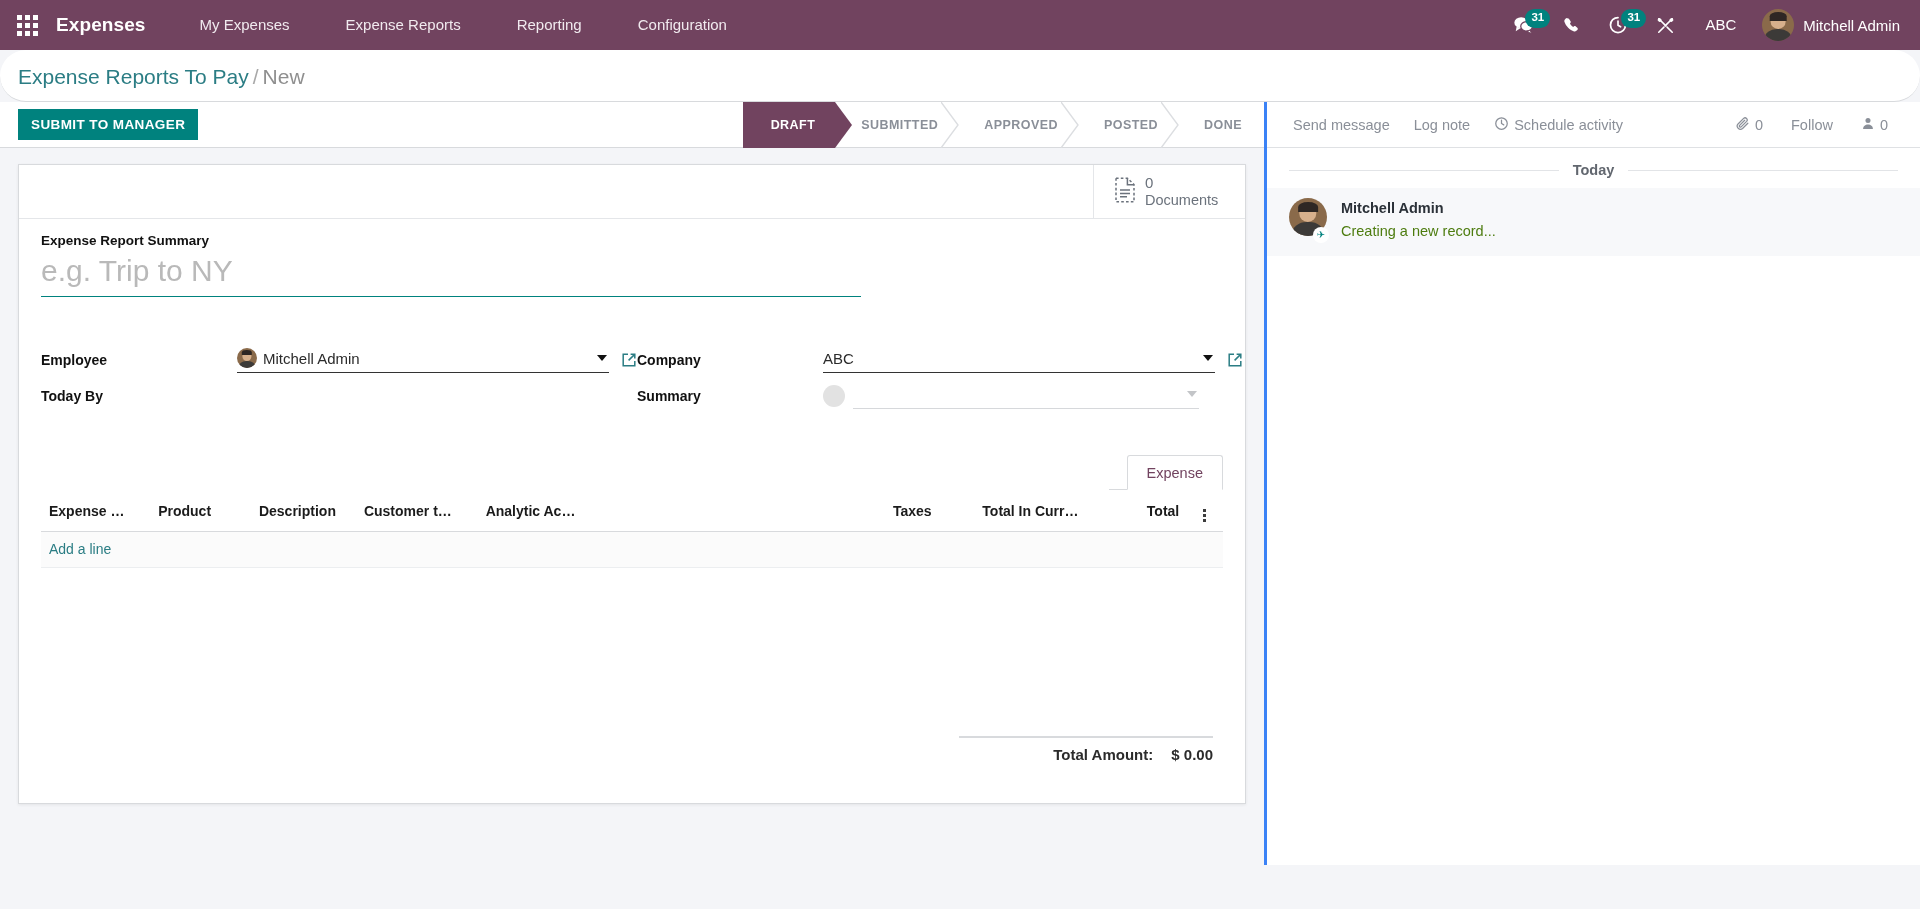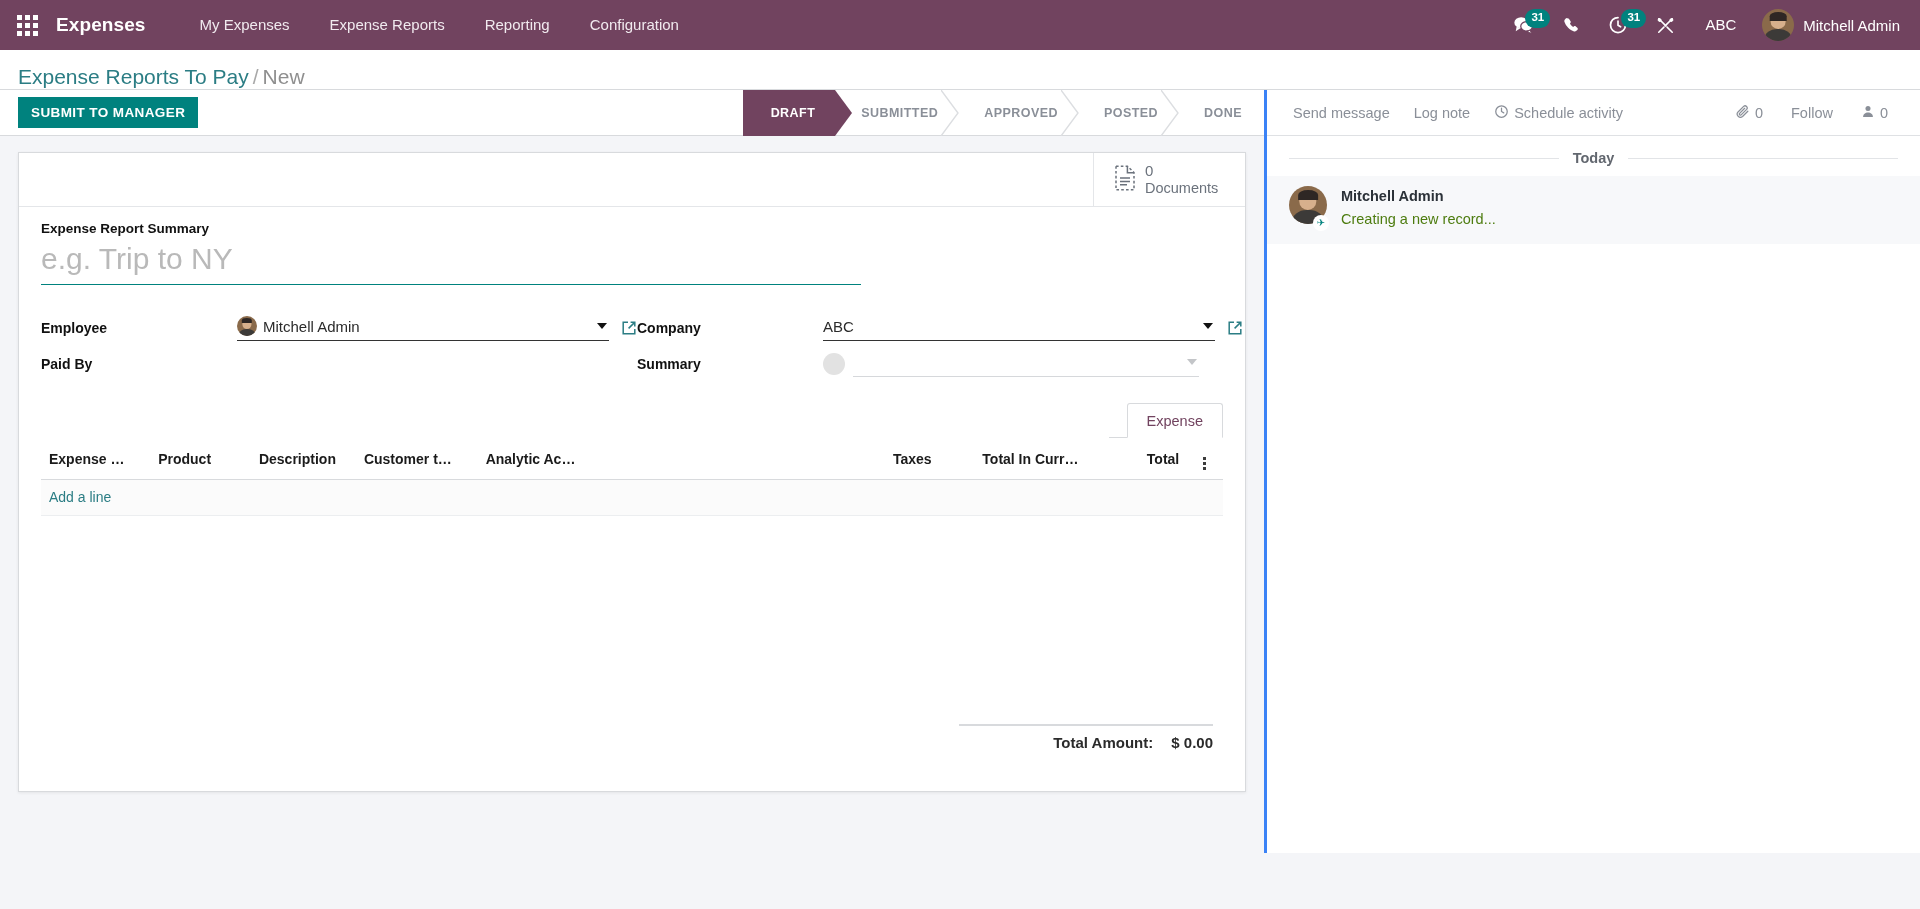--- a/index.html
+++ b/index.html
@@ -34,21 +34,21 @@
   }
   .apps-grid i { background: #ffffff; display: block; width: 5px; height: 5px; }
   .brand {
     font-size: 19px;
     font-weight: 700;
     margin-left: 12px;
     margin-right: 34px;
     letter-spacing: .1px;
     white-space: nowrap;
   }
-  .nav-menu { display: flex; align-items: center; gap: 0; }
+  .nav-menu { display: flex; align-items: center; gap: 16px; }
   .nav-menu .nav-item {
     font-size: 15px;
     padding: 0 20px;
     line-height: 50px;
     color: #f1eaef;
     white-space: nowrap;
     cursor: pointer;
   }
   .nav-right {
     margin-left: auto;
@@ -129,21 +129,22 @@
     transform: translateX(-50%);
     border-radius: 50% 50% 0 0;
     background: #2e2724;
     z-index: 2;
   }
 
   
   .control-panel {
     background: #ffffff;
     border-bottom: 1px solid #d8dadd;
-    padding: 14px 18px 0 18px;
+    padding: 14px 18px 12px 18px;
+    border-radius: 28px;
   }
   .breadcrumb {
     font-size: 21px;
     color: #2b7d84;
     line-height: 1.2;
     white-space: nowrap;
   }
   .breadcrumb .bc-sep { color: #a8a8a8; margin: 0 4px; }
   .breadcrumb .bc-current { color: #8f8f8f; }
   .cp-buttons {
@@ -290,21 +291,21 @@
     border-left: 1px solid #e4e6e9;
     padding: 0 24px 0 20px;
     cursor: pointer;
     min-width: 152px;
     color: #5a626d;
   }
   .stat-button .stat-text { line-height: 1.12; }
   .stat-button .stat-num { font-size: 15px; color: #6b727c; }
   .stat-button .stat-lbl { font-size: 14.5px; color: #6b727c; }
 
-  .sheet-body { padding: 14px 22px 0 22px; flex: 1 1 auto; display:flex; flex-direction:column; }
+  .sheet-body { padding: 14px 22px 0 22px; flex: 1 1 auto; display:flex; flex-direction:column;gap:20px; }
 
   .field-title-label {
     font-size: 13.5px;
     font-weight: 700;
     color: #111;
     margin-bottom: 2px;
   }
   .title-input {
     border: none;
     border-bottom: 1px solid #00827e;
@@ -685,21 +686,21 @@
               </div>
               <span class="ext-link">
                 <svg width="16" height="16" viewBox="0 0 16 16" fill="none" stroke="#2b7d84" stroke-width="1.5" aria-hidden="true">
                   <path d="M7 2.2H2.2v11.6h11.6V9"></path>
                   <path d="M9.6 2.2h4.2v4.2"></path>
                   <path d="M13.4 2.6L7.6 8.4"></path>
                 </svg>
               </span>
             </div>
 
-            <div class="fld-label">Paid By</div>
+            <div class="fld-label">Today By</div>
             <div><span></span></div>
 
             <div class="fld-label">Summary</div>
             <div class="m2o empty" style="padding-right:44px;">
               <span class="ph-circle"></span>
               <div class="m2o-inner" style="margin-left:8px;">
                 <span class="m2o-val"></span>
                 <span class="caret muted"></span>
               </div>
             </div>

